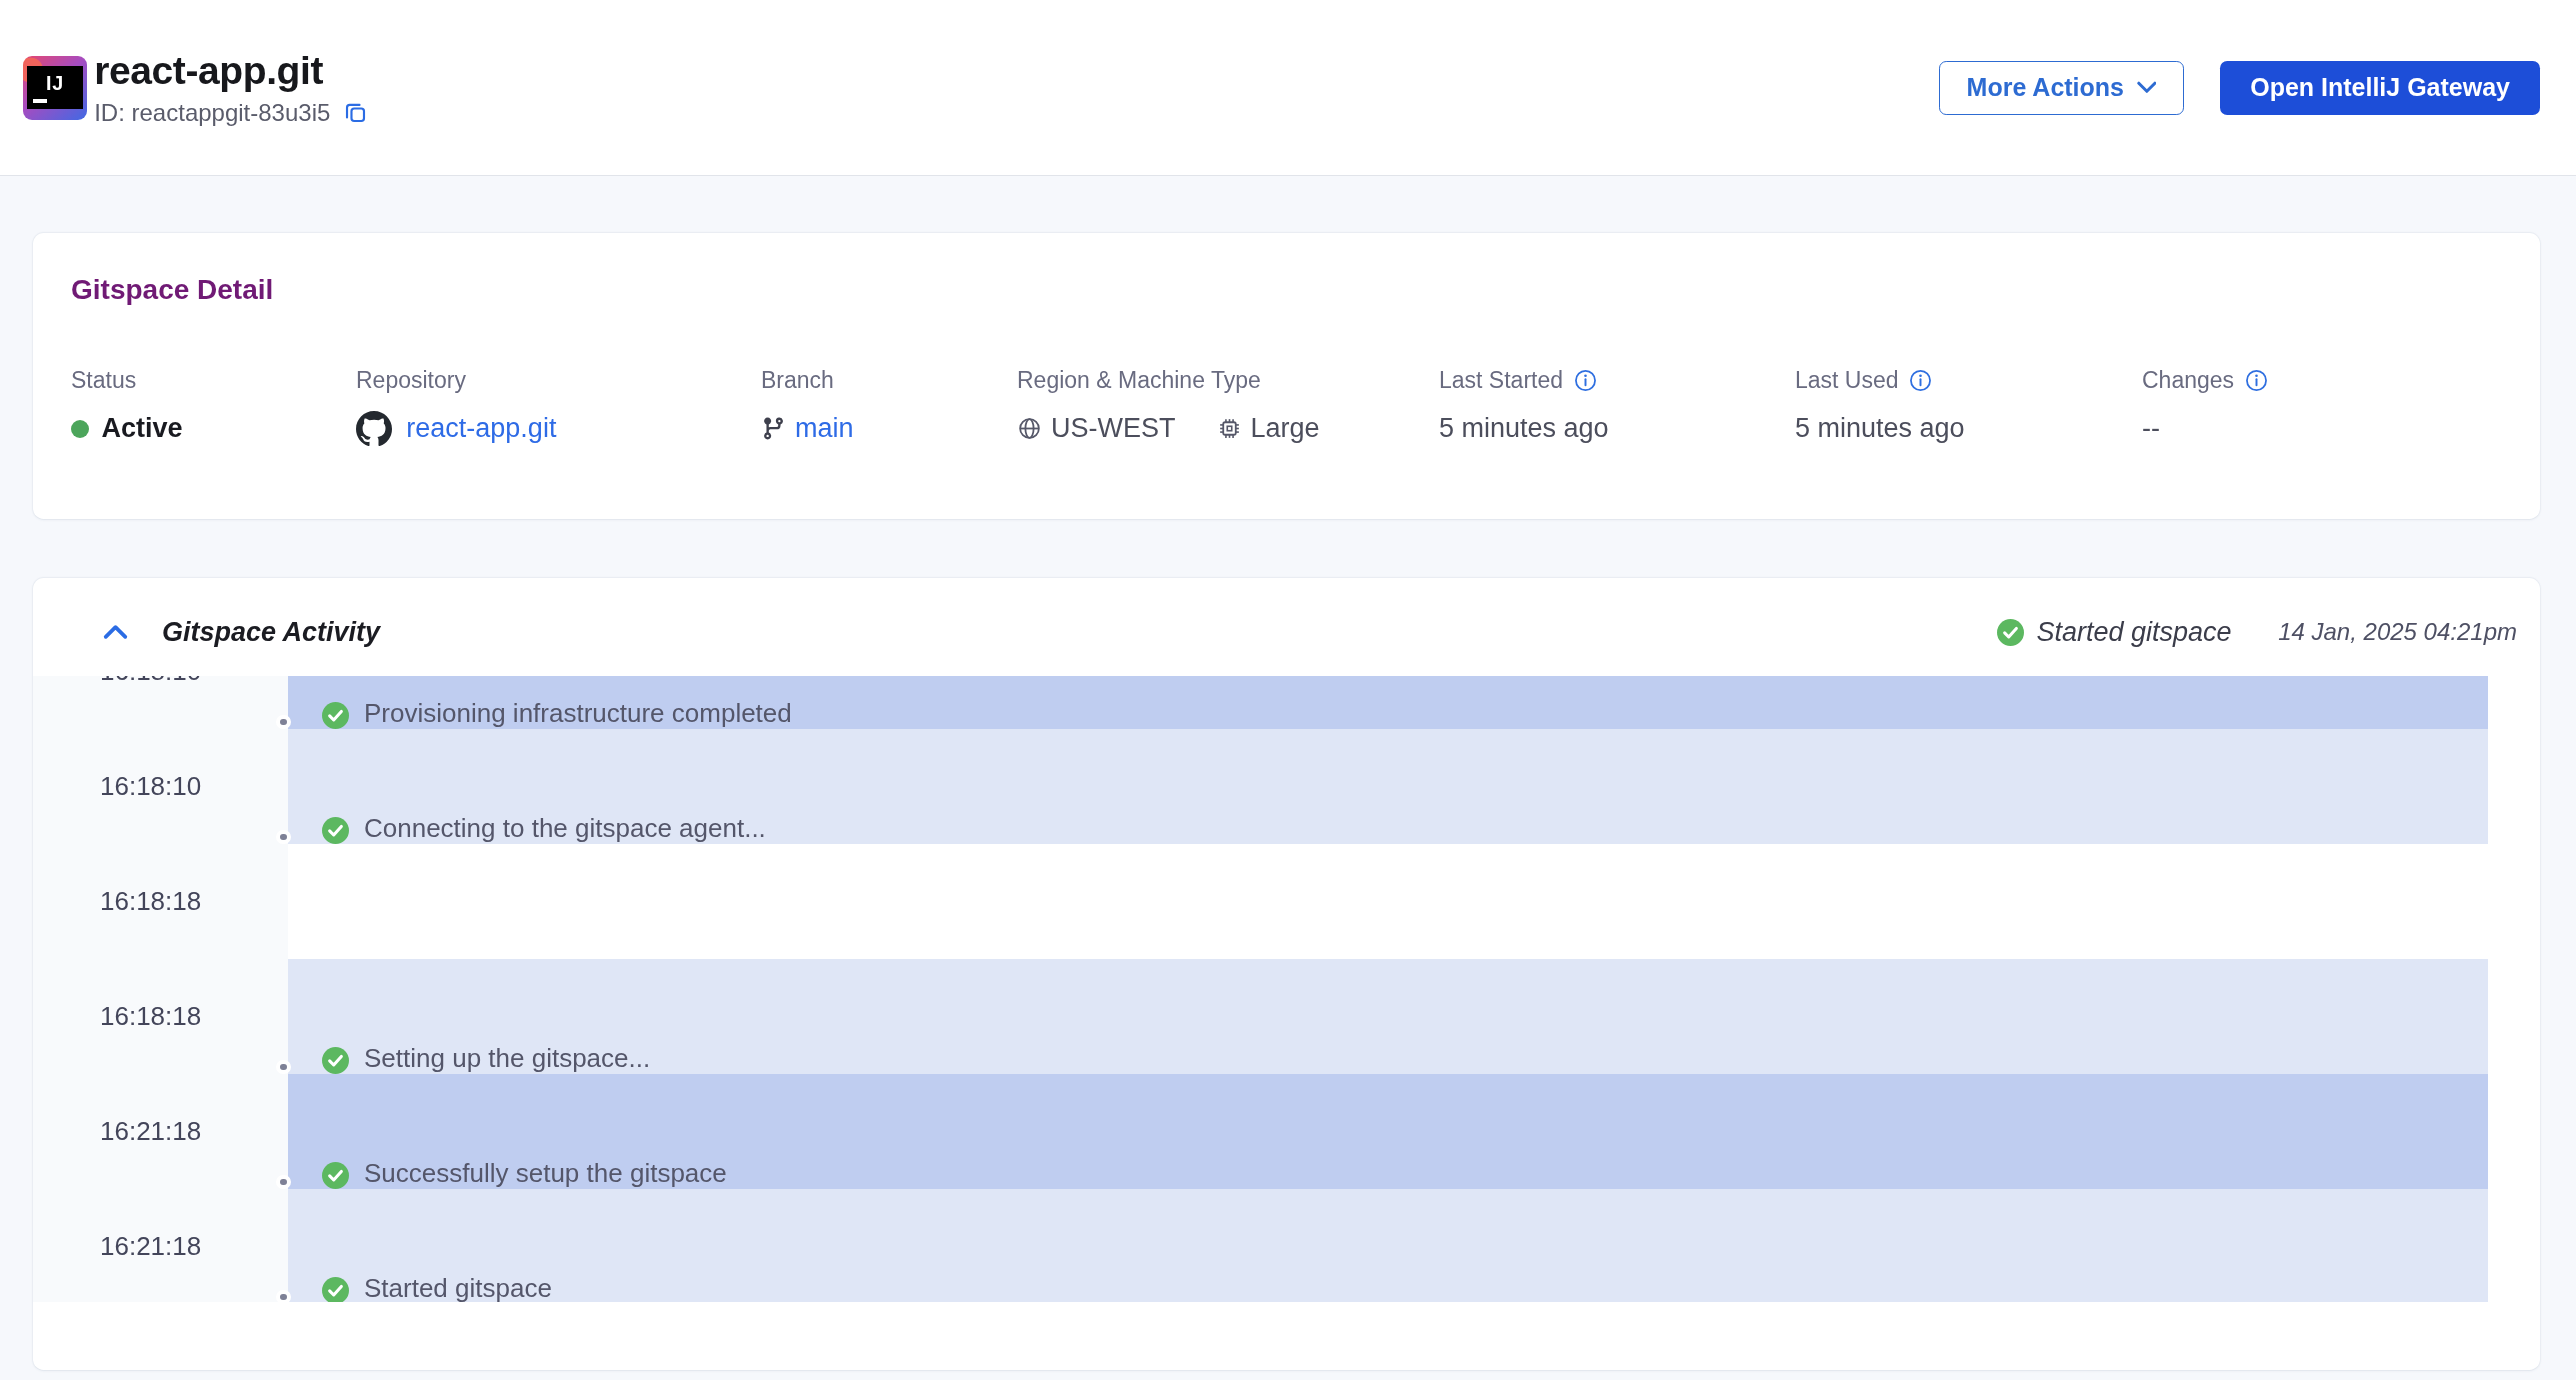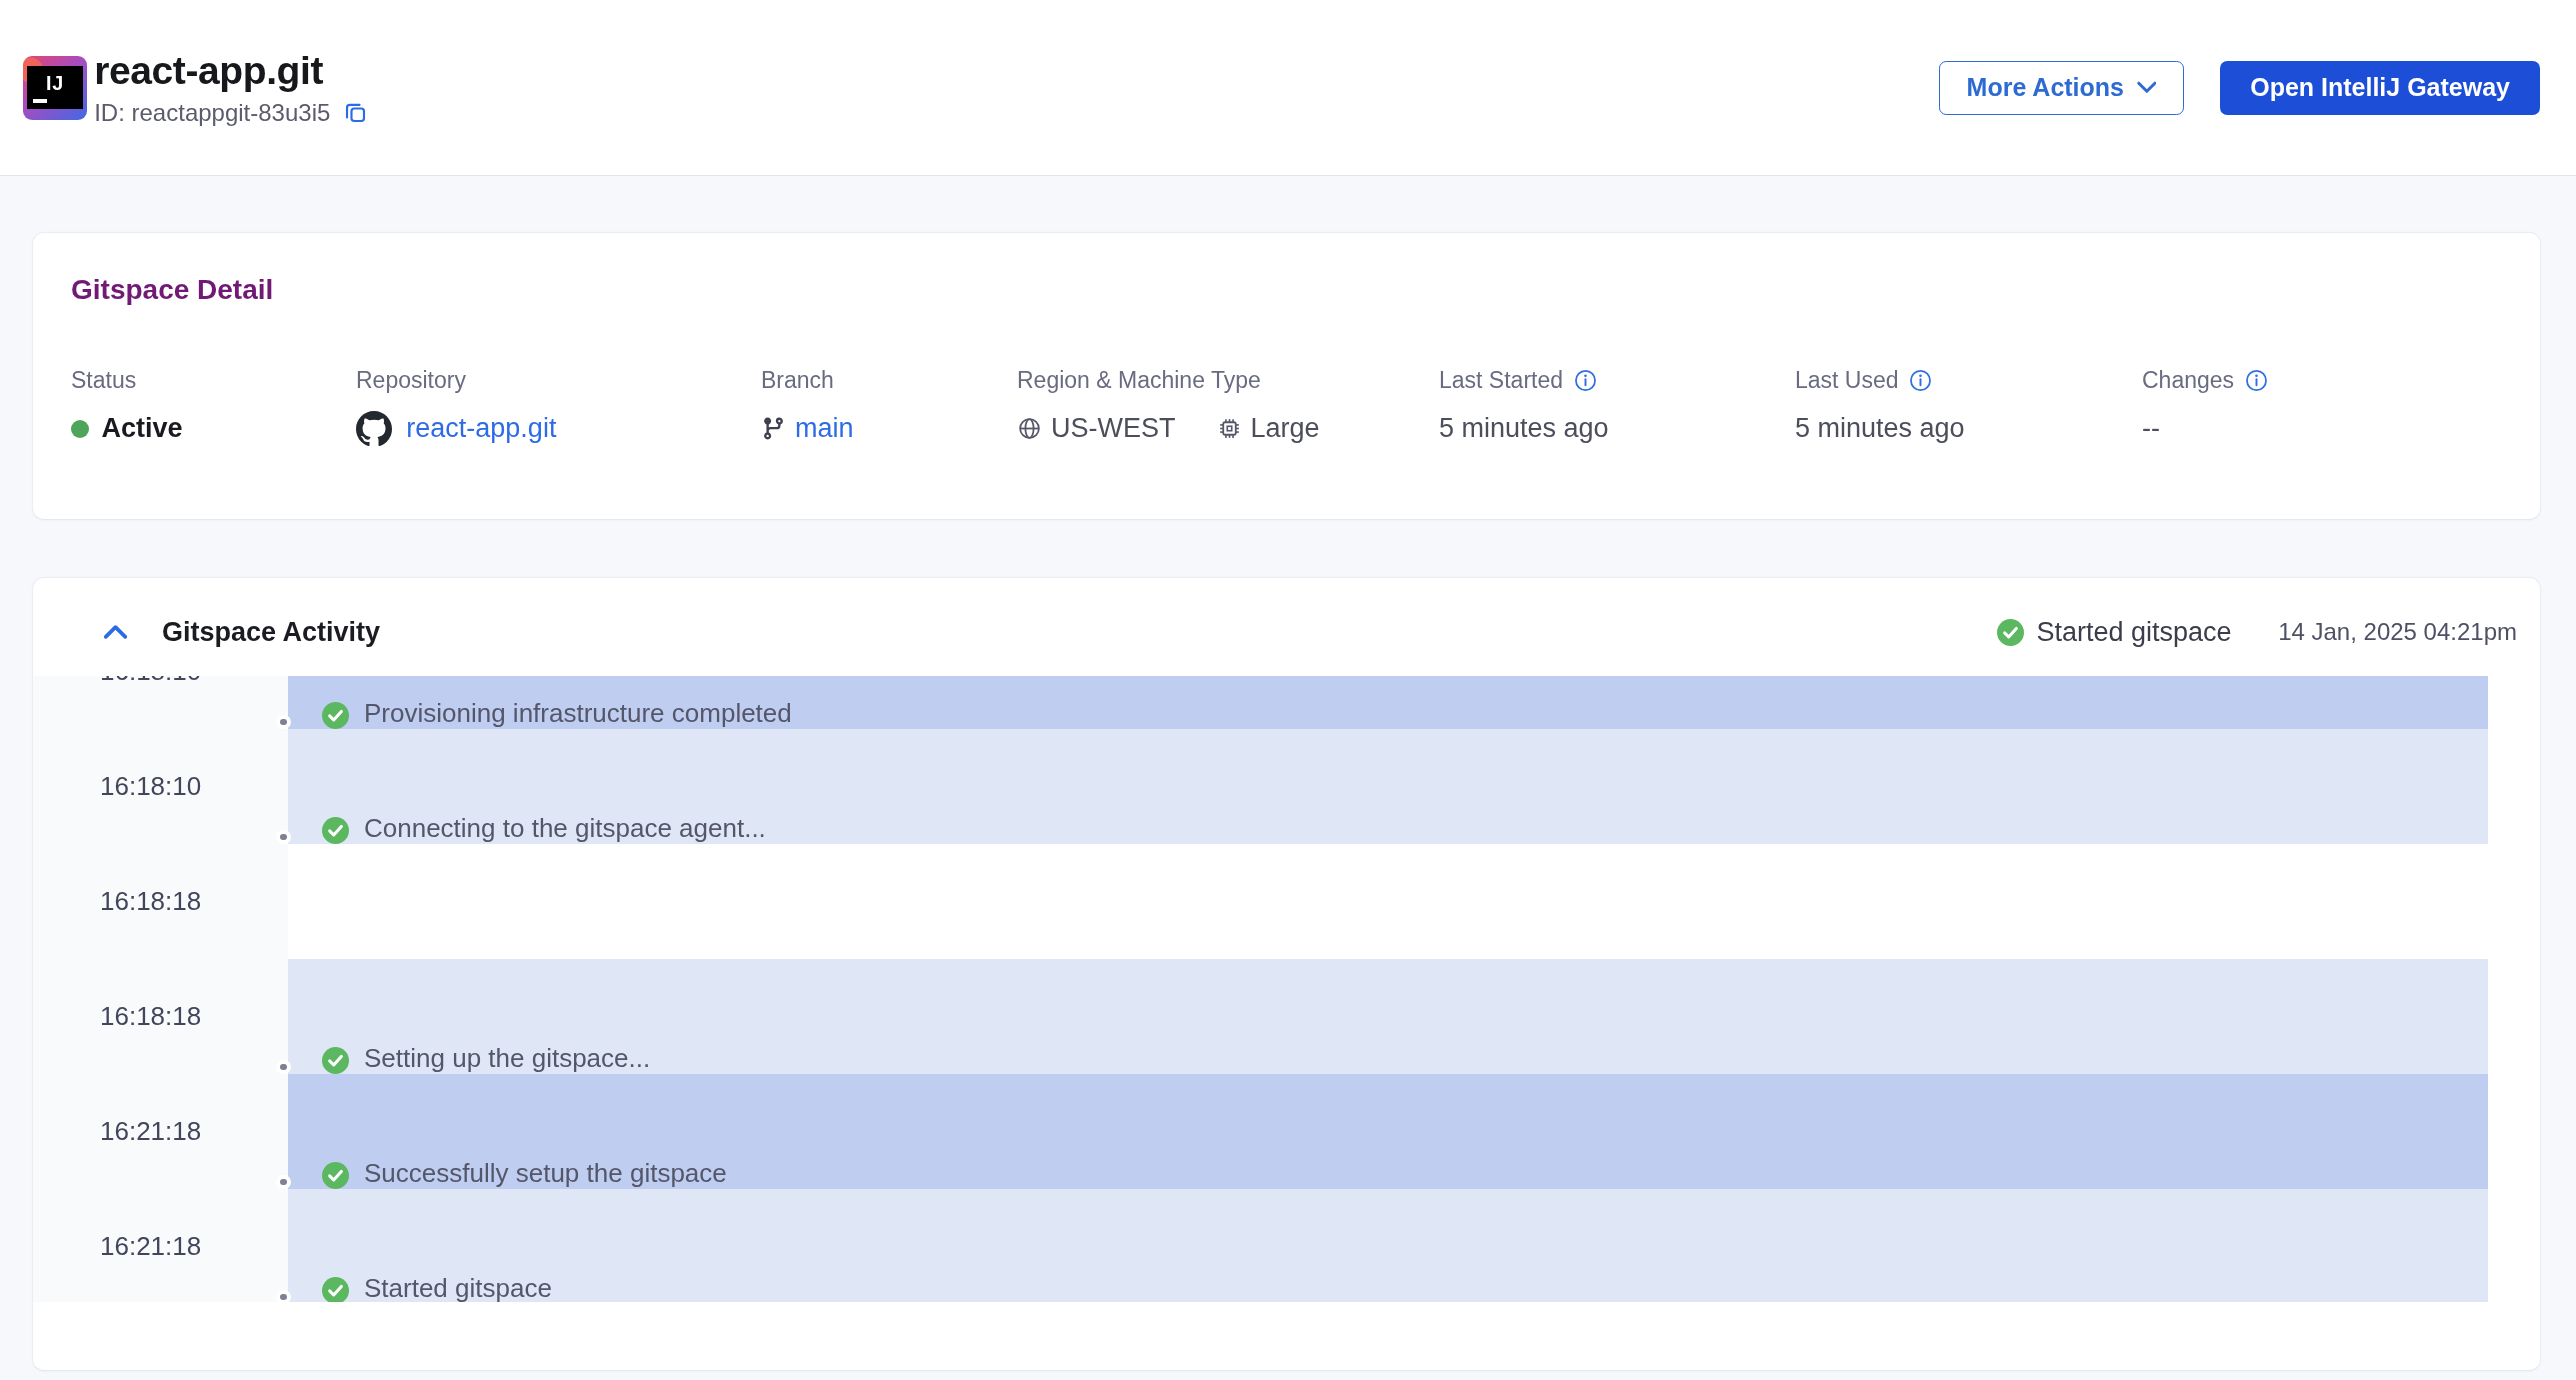--- a/index.html
+++ b/index.html
@@ -71,21 +71,21 @@
   .gh-icon { width:36px; height:36px; color:#24292f; margin-right:14.3px; }
   .link { color:#2e6be6; cursor:pointer; text-decoration:none; }
   .branch-icon { width:25px; height:25px; color:#3e404d; margin-right:9px; }
   .mini-icon { width:25px; height:25px; color:#565869; margin-right:9px; }
   .region-item { display:flex; align-items:center; }
   .region-gap { width:41px; }
   .info-icon { width:23px; height:23px; color:#2f6fe0; cursor:pointer; }
 
   
   .activity-card { margin-top:59px; height:792px; overflow:hidden; }
-  .activity-header { height:98px; display:flex; align-items:center; padding:10.7px 23px 0 70px; }
+  .activity-header { height:98px; display:flex; align-items:center; padding:10.7px 23px 0 70px;font-style:italic; }
   .collapse-icon { width:25px; height:16px; color:#2b6ce4; cursor:pointer; flex:none; }
   .activity-title { font-size:27px; font-weight:bold; color:#1b1c22; margin-left:34px; }
   .activity-status { margin-left:auto; display:flex; align-items:center; gap:12.5px; }
   .check-circle { width:27px; height:27px; flex:none; }
   .activity-status-text { font-size:27px; color:#3b3d4a; }
   .activity-timestamp { font-size:24px; color:#4e5064; margin-left:34px; }
 
   .activity-body { height:626px; overflow:hidden; position:relative; }
   .log-row { display:flex; height:115px; }
   .log-row:first-child { margin-top:-62px; }

